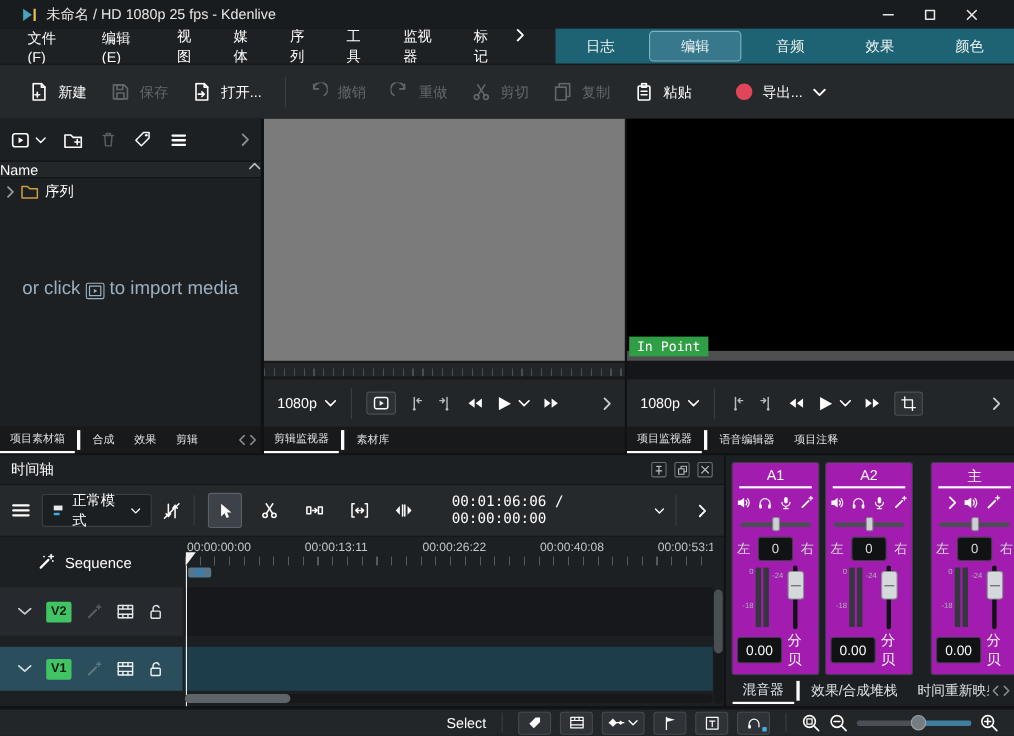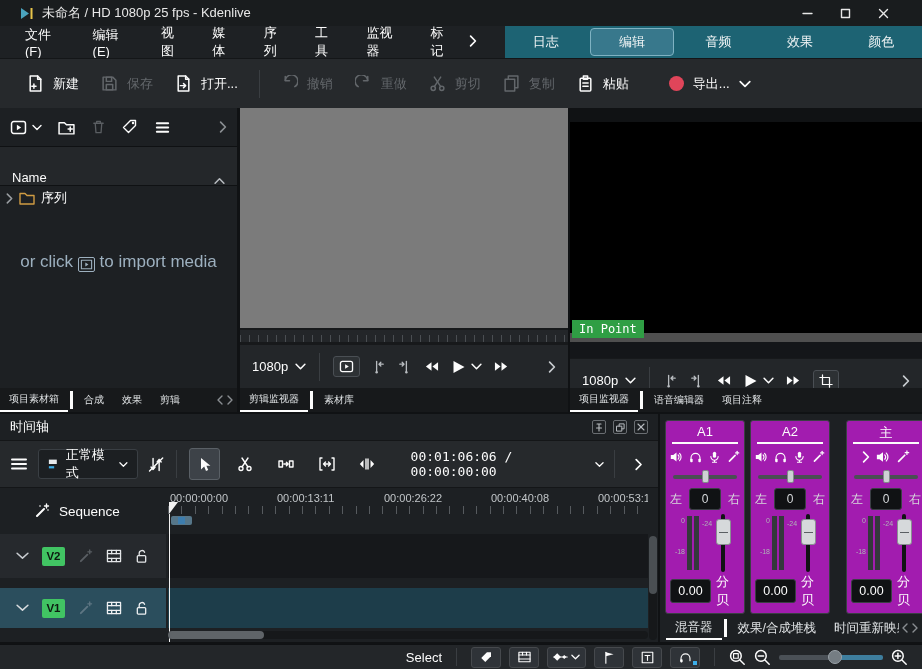--- a/index.html
+++ b/index.html
@@ -15,43 +15,43 @@
   .vsep { width:1px; height:28px; background:#3a3e42; margin:0 10px; }
 
   
   .titlebar { left:0; top:0; width:922px; height:26px; background:#191c1e; display:flex; align-items:center; padding:0 20px; gap:8px; }
   .titlebar .wtitle { font-size:13px; color:#e8e8e8; }
   .wctl { margin-left:auto; display:flex; }
   .wbtn { width:38px; height:26px; display:flex; align-items:center; justify-content:center; color:#e8e8e8; }
 
   
   .menubar { left:0; top:26px; width:922px; height:32px; background:#1e2124; }
-  .menus { position:absolute; left:0; top:0; width:505px; height:32px; display:flex; align-items:center; padding-left:12px; gap:0; }
+  .menus { position:absolute; left:0; top:0; width:505px; height:32px; display:flex; align-items:flex-start; padding-left:12px; gap:0; }
   .menu-item { padding:0 13px; height:32px; display:flex; align-items:center; }
   .menu-overflow { margin-left:auto; margin-right:28px; color:#fcfcfc; }
   .wstabs { position:absolute; left:505px; top:0; right:0; height:32px; background:#1d6373; display:flex; }
   .wstab { flex:1; display:flex; align-items:center; justify-content:center; font-size:13px; color:#f0f4f5; }
   .wstab.active { background:#38788c; border:1px solid #7fb2c2; border-radius:4px; margin:2px 4px; }
 
   
   .toolbar { left:0; top:58px; width:922px; height:50px; background:#26292c; display:flex; align-items:center; padding:0 16px; border-top:1px solid #141618; }
   .tbtn { display:flex; align-items:center; gap:9px; padding:8px 11px; border-radius:3px; white-space:nowrap; }
   .render-dot { width:15px; height:15px; border-radius:50%; background:#e0455a; }
 
   
   .bin { left:0; top:108px; width:237px; height:280px; background:#1d2023; }
   .bin-toolbar { height:38px; display:flex; align-items:center; padding:0 10px; gap:16px; background:#1d2023; }
-  .bin-header { height:40px; display:flex; align-items:flex-end; padding:0 12px; background:#24272a; border-top:1px solid #0f1113; border-bottom:1px solid #0f1113; font-size:13px; }
+  .bin-header { height:16px; display:flex; align-items:flex-start; padding:0 0; background:#24272a; border-top:1px solid #0f1113; border-bottom:1px solid #0f1113; font-size:13px; }
   .bin-tree-row { height:24px; display:flex; align-items:center; gap:6px; padding:0 6px; }
   .bin-hint { position:absolute; left:0; top:140px; width:100%; text-align:center; color:#9db0bf; font-size:17px; line-height:27px; }
   .hint-icon { display:inline-flex; vertical-align:-3px; border:1px solid #9db0bf; border-radius:2px; padding:1px; }
 
   
   .clip-monitor { left:240px; top:108px; width:328px; height:280px; background:#17191b; }
-  .proj-monitor { left:570px; top:108px; width:352px; height:280px; background:#17191b;margin-top:14px; }
+  .proj-monitor { left:570px; top:108px; width:352px; height:280px; background:#17191b; }
   .mon-video-gray { position:absolute; left:0; top:0; right:0; height:220px; background:#7b7b7b; }
   .mon-video-black { position:absolute; left:0; top:0; right:0; height:220px; background:#000; }
   .mon-ruler { position:absolute; left:0; right:0; top:222px; height:12px; background:#232629;
                background-image:repeating-linear-gradient(90deg,#4a4e52 0 1px,transparent 1px 9px); background-size:100% 7px; background-position:0 100%; background-repeat:no-repeat; }
   .mon-gap { position:absolute; left:0; right:0; top:220px; height:16px; background:#141619; }
   .seekbar { position:absolute; left:0; right:0; bottom:0; height:9px; background:#4f4f4f; }
   .inpoint { position:absolute; left:2px; bottom:4px; background:#2f9e44; color:#fff; font-family:"DejaVu Sans Mono",monospace; font-size:12px; padding:2px 7px; }
   .mon-controls { position:absolute; left:0; right:0; bottom:0; height:43px; background:#232629; display:flex; align-items:center; padding:0 12px; gap:11px; }
   .res-select { display:flex; align-items:center; gap:7px; }
   .mon-btn-boxed { border:1px solid #4a4f54; border-radius:3px; background:#2d3134; padding:3px 5px; display:flex; align-items:center; }

